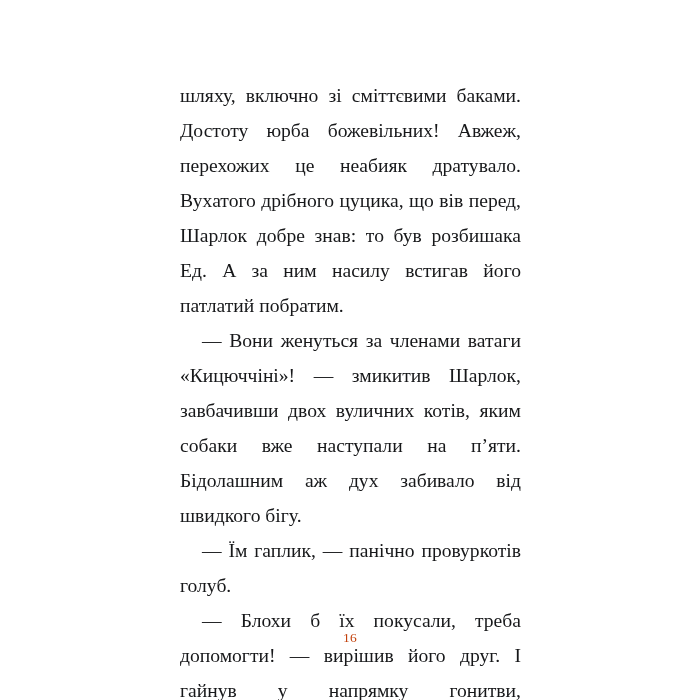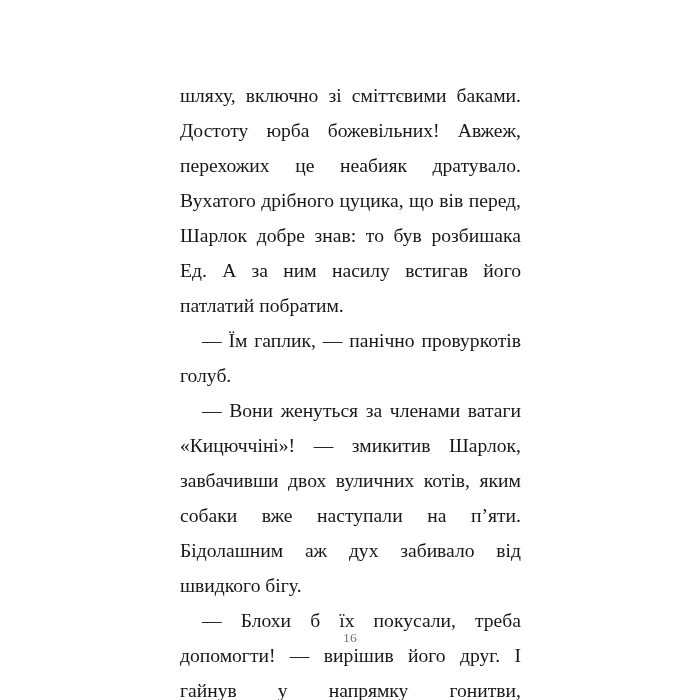--- a/index.html
+++ b/index.html
@@ -58,37 +58,37 @@
   }
 
   .folio {
     position: absolute;
     left: 0;
     top: 630px;
     width: 700px;
     text-align: center;
     font-size: 13.5px;
     line-height: 16px;
-    color: #737373;
+    color: #c2410c;
     font-family: "Liberation Serif", "DejaVu Serif", serif;
     letter-spacing: 0.3px;
   }
 </style>
 </head>
 <body>
 
 <div class="page">
 
   <div class="text-column">
 
     <p class="para cont">шляху, включно зі сміттєвими баками. Достоту юрба божевільних! Авжеж, перехожих це неабияк дратувало. Вухатого дрібного цуцика, що вів перед, Шарлок добре знав: то був розбишака Ед. А за ним насилу встигав його патлатий побратим.</p>
 
+    <p class="para indent">— Вони женуться за членами ватаги «Кицюччіні»! — змикитив Шарлок, завбачивши двох вуличних котів, яким собаки вже наступали на п’яти. Бідолашним аж дух забивало від швидкого бігу.</p>
+
     <p class="para indent">— Їм гаплик, — панічно провуркотів голуб.</p>
-
-    <p class="para indent">— Вони женуться за членами ватаги «Кицюччіні»! — змикитив Шарлок, завбачивши двох вуличних котів, яким собаки вже наступали на п’яти. Бідолашним аж дух забивало від швидкого бігу.</p>
 
     <p class="para indent">— Блохи б їх покусали, треба допомогти! — вирішив його друг. І гайнув у напрямку гонитви, перестрибуючи з даху на дах.</p>
 
   </div>
 
   <div class="folio">16</div>
 
 </div>
 
 </body></html>

